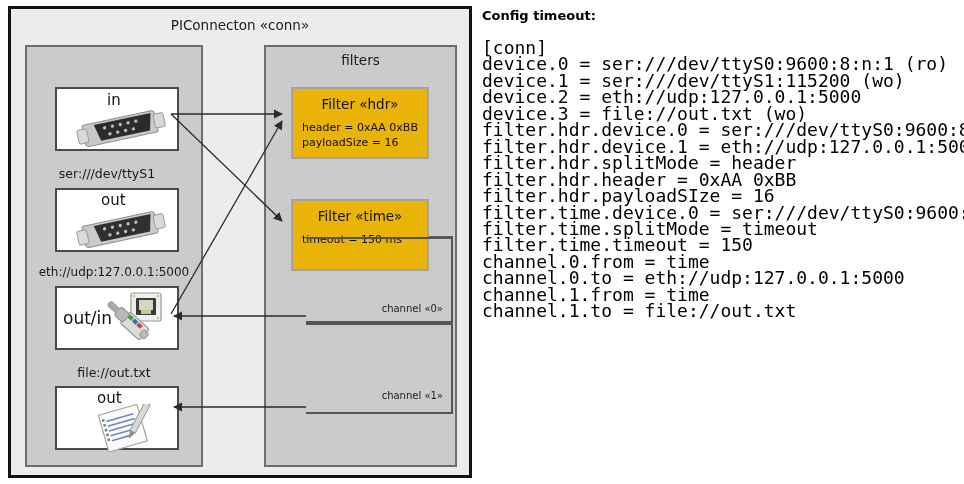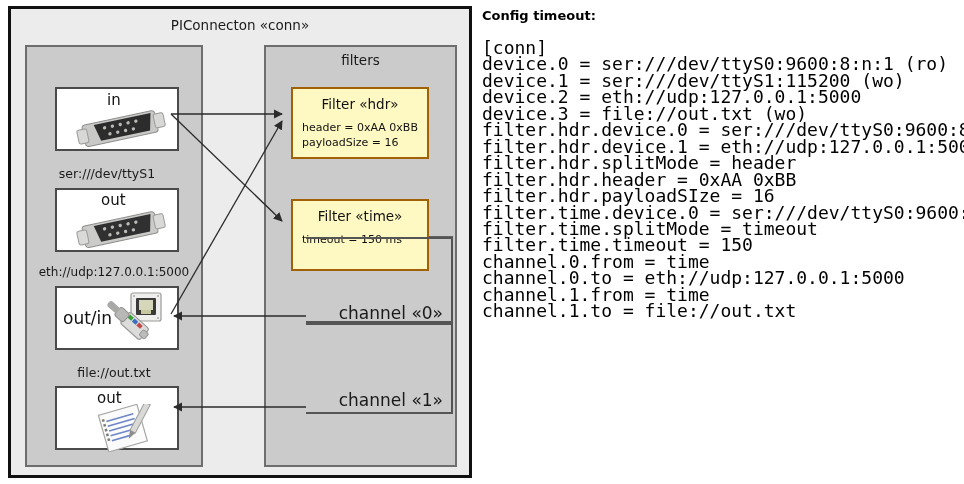--- a/index.html
+++ b/index.html
@@ -16,27 +16,27 @@
   .panel-title{position:absolute;left:0;top:5px;width:100%;text-align:center;font-size:13.5px;color:#1a1a1a;}
 
   #panel-devices{left:14px;top:36px;width:178px;height:422px;}
   #panel-filters{left:253px;top:36px;width:193px;height:422px;padding-left:27px;}
 
   .dev-label{position:absolute;text-align:center;font-size:12.5px;color:#1a1a1a;white-space:nowrap;}
   .dev-box{position:absolute;background:#ffffff;border:2px solid #4a4a4a;box-sizing:border-box;}
   .dev-io{position:absolute;font-size:15px;color:#111;line-height:1;}
 
   
-  .filter-box{position:absolute;background:#fef9c3;border:2px solid #a16207;box-sizing:border-box;}
+  .filter-box{position:absolute;background:#eab308;border:2px solid #a3a3a3;box-sizing:border-box;}
   .filter-title{position:absolute;left:0;top:7px;width:100%;text-align:center;font-size:13.5px;color:#111;}
   .filter-props{position:absolute;left:9px;top:31px;font-size:11px;color:#111;line-height:15px;}
 
   
   .chan-box{position:absolute;border:2px solid #555;box-sizing:border-box;background:transparent;}
-  .chan-label{position:absolute;right:9px;font-size:17px;color:#1a1a1a;white-space:nowrap;}
+  .chan-label{position:absolute;right:9px;font-size:10px;color:#1a1a1a;white-space:nowrap;}
 
   svg.overlay{position:absolute;left:0;top:0;width:464px;height:472px;pointer-events:none;}
 
   
   #config{position:absolute;left:482px;top:8px;width:478px;}
   #config-heading{font-family:"DejaVu Sans",sans-serif;font-weight:bold;font-size:13px;color:#000;}
   #config-body{margin-top:17px;font-family:"DejaVu Sans Mono","Liberation Mono",monospace;
                font-size:18px;line-height:16.45px;color:#000;white-space:pre;}
 
   

